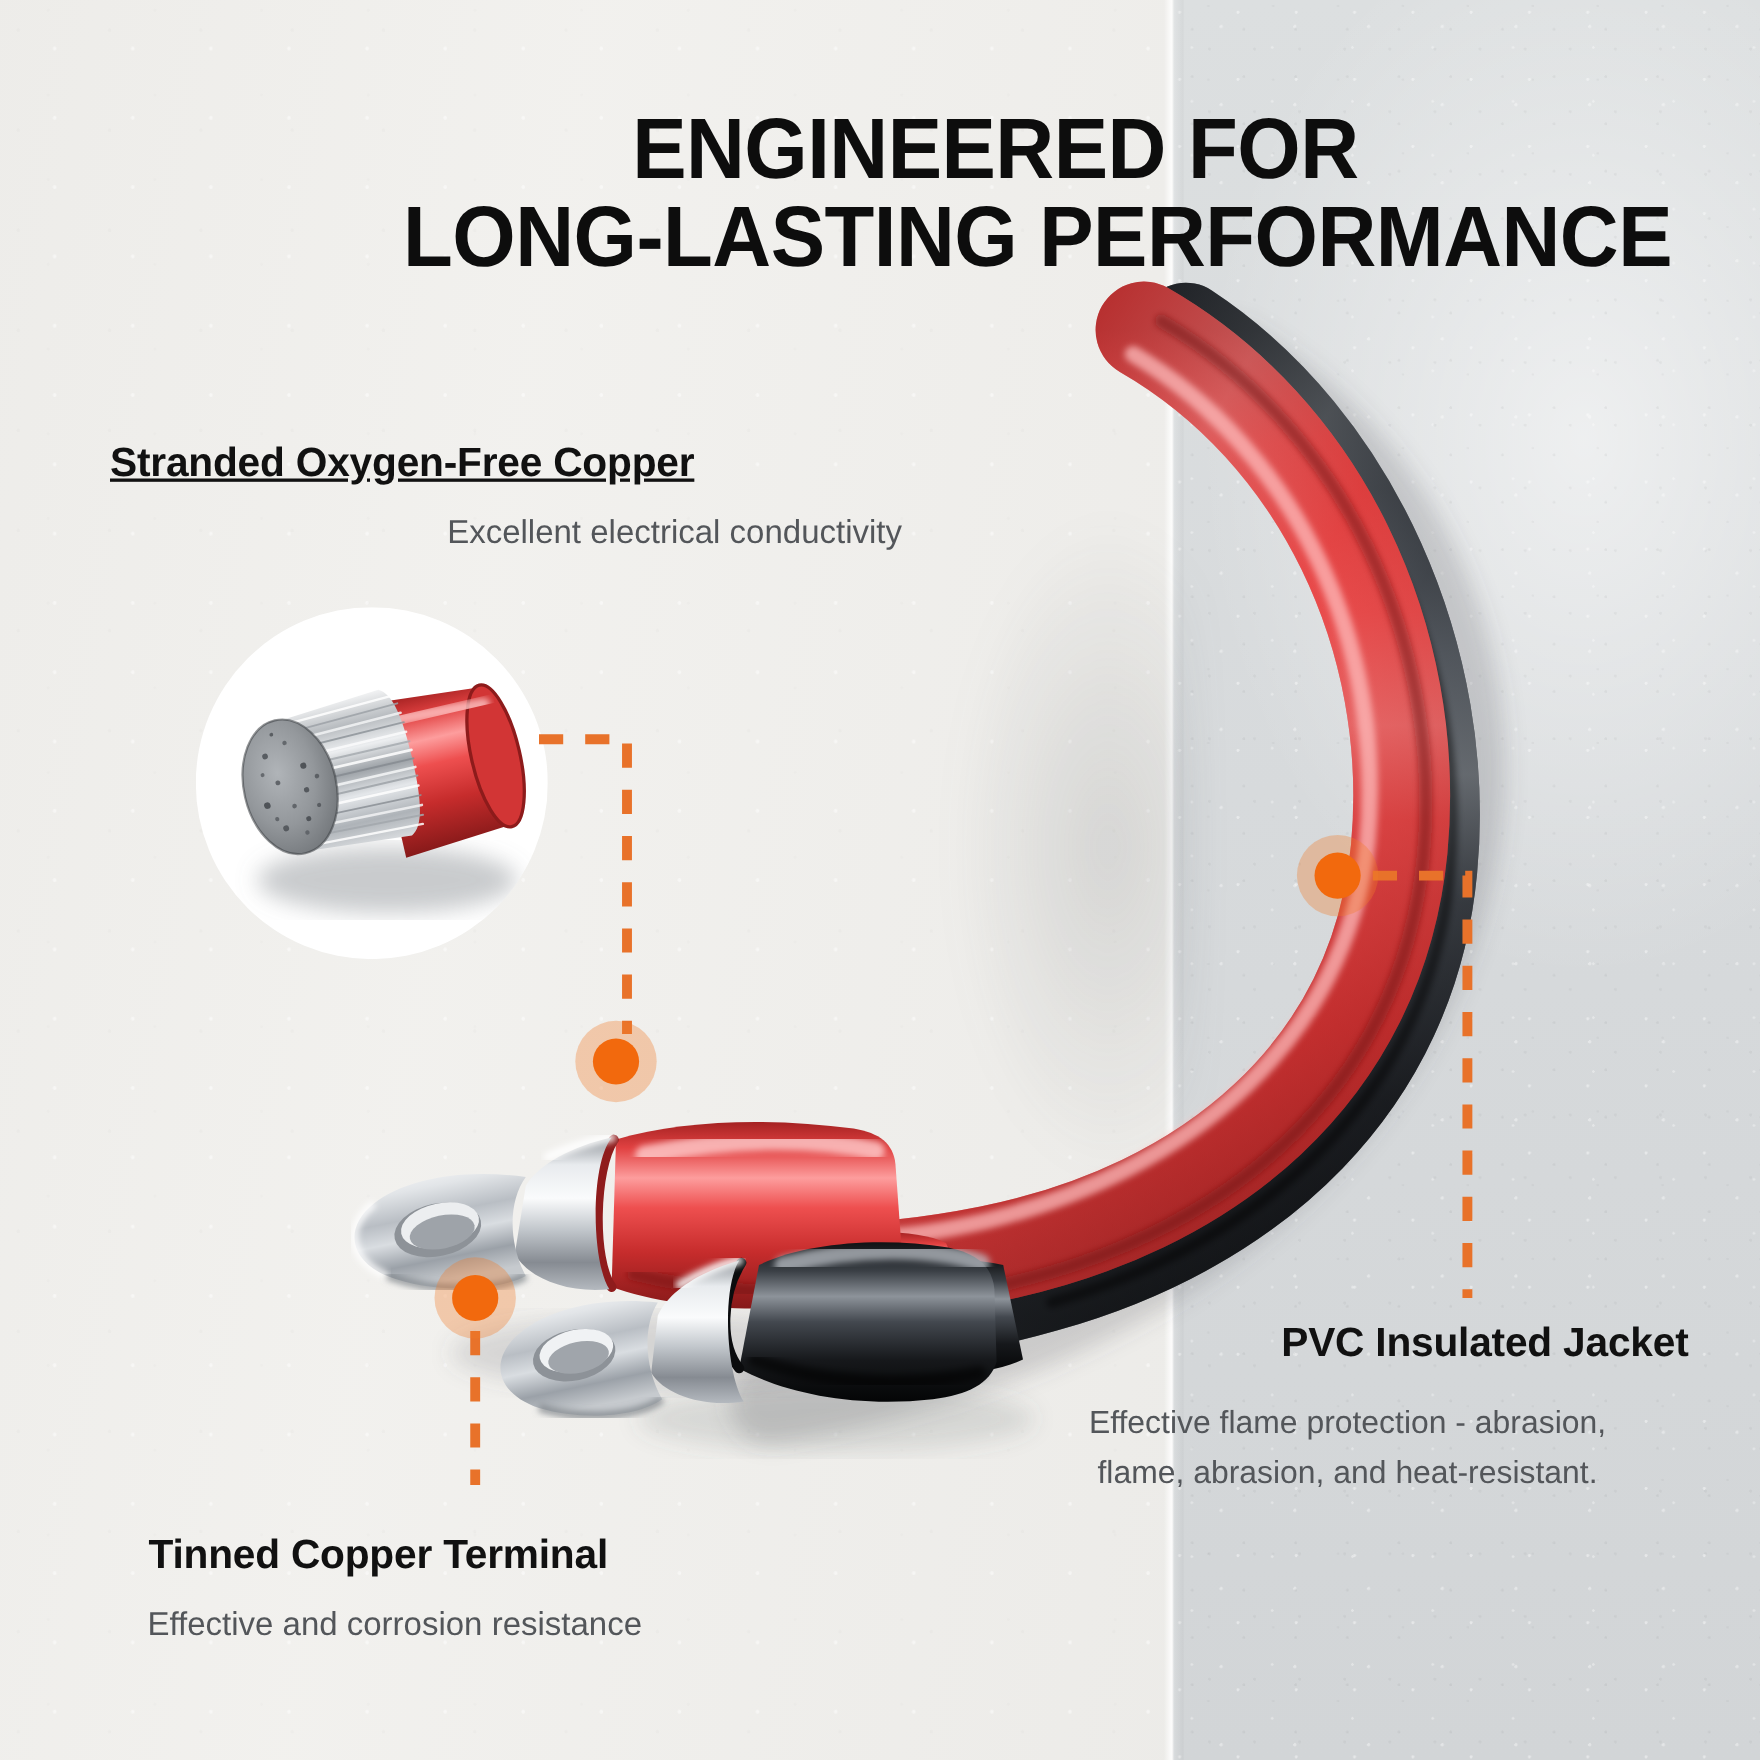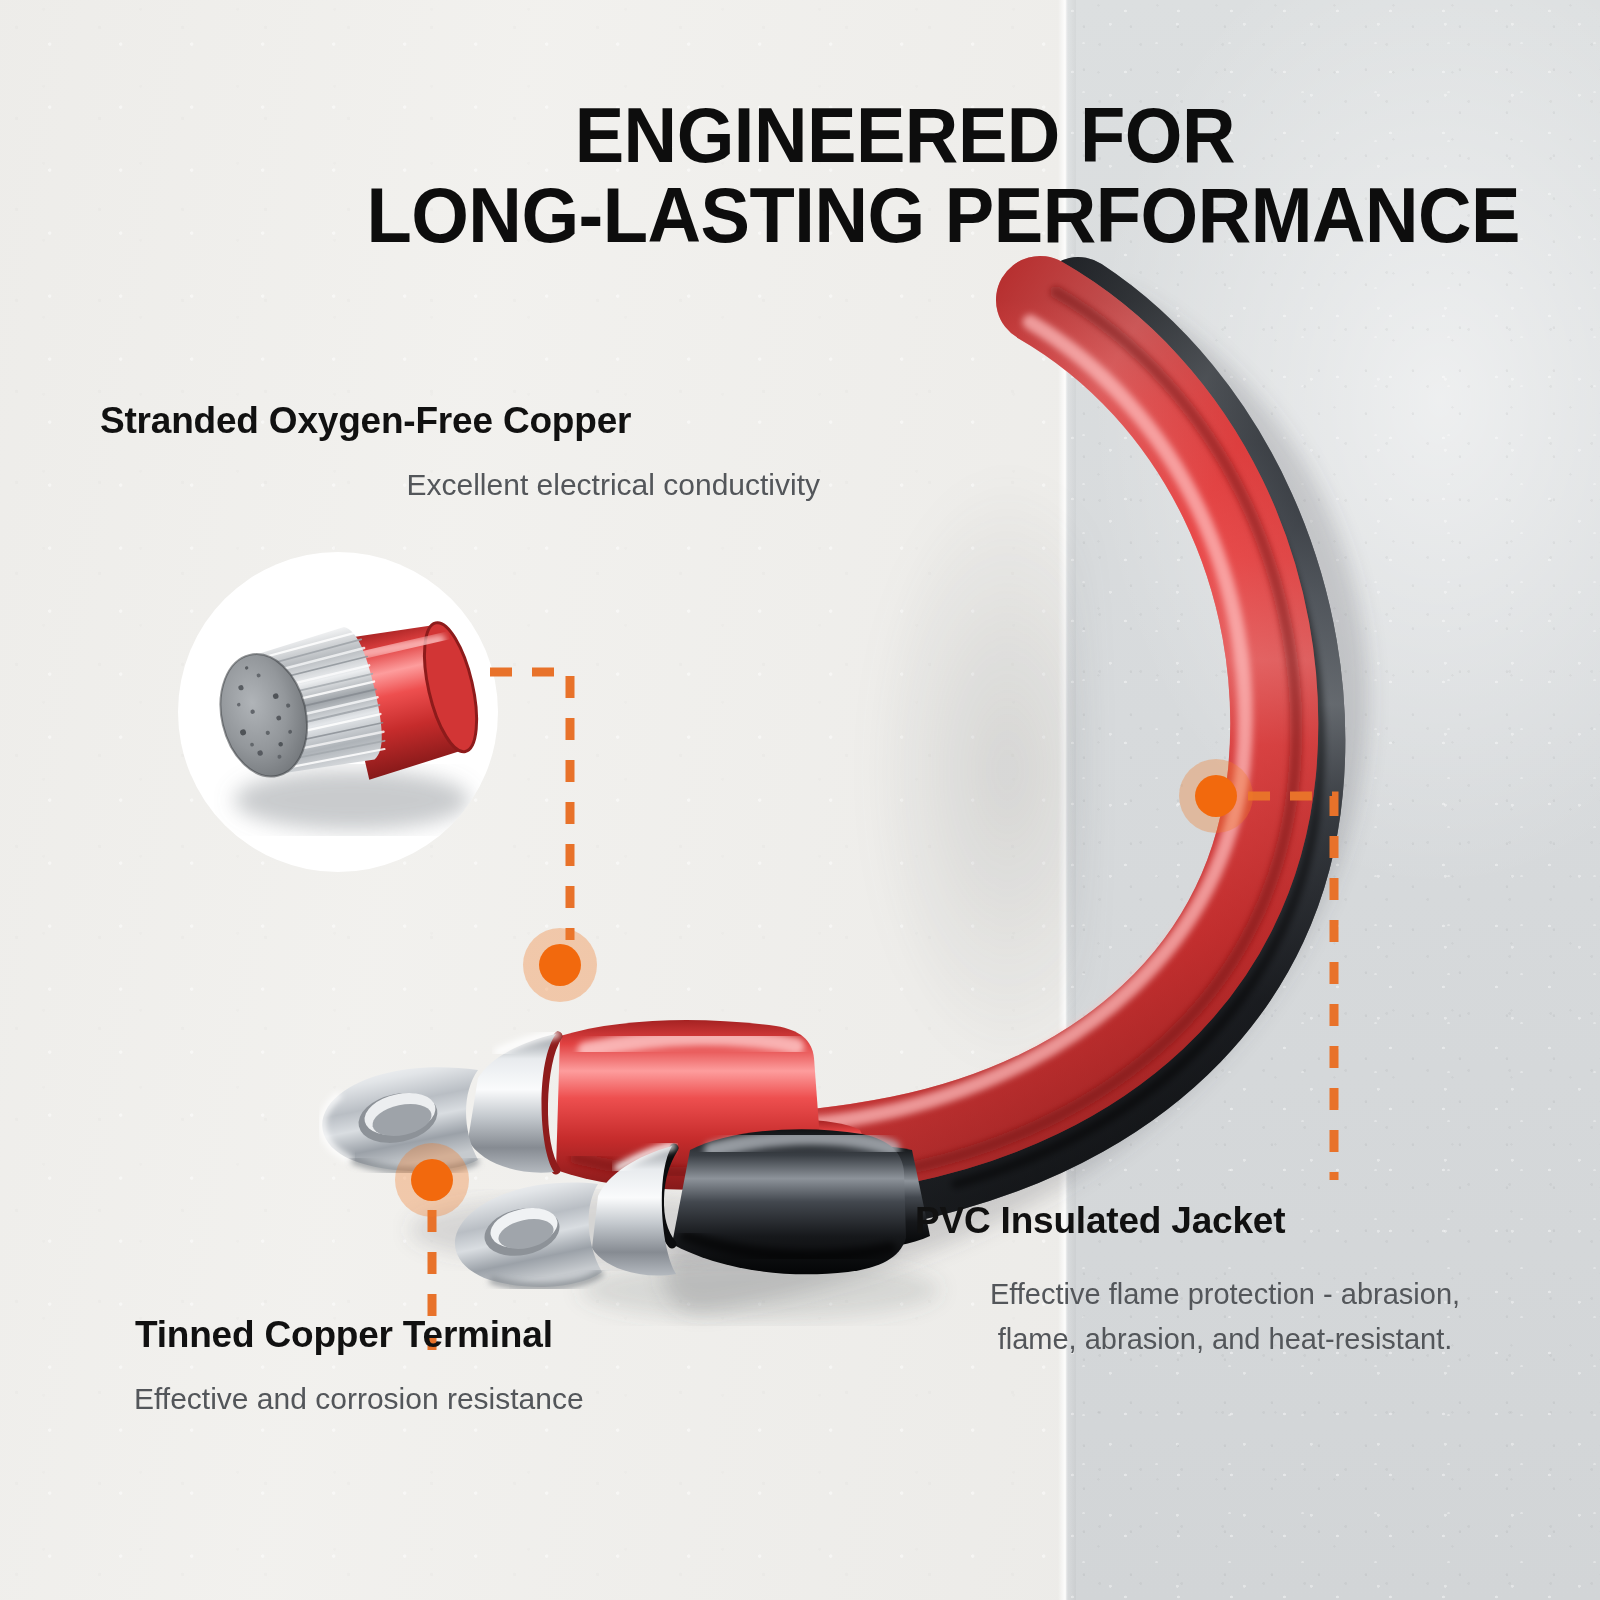--- a/index.html
+++ b/index.html
@@ -70,29 +70,29 @@
     transform-origin:right top;
   }
   .headline .l1{display:block;padding-right:300px;}
   .headline .l2{display:block;}
 
   
   .blk-title{font-weight:700;color:#111;letter-spacing:-0.2px;}
   .blk-sub{color:#53565a;font-weight:400;}
 
   #copper-block{position:absolute;left:100px;top:400px;width:720px;}
-  #copper-block .blk-title{font-size:37px;}
+  #copper-block .blk-title{font-size:37px;text-decoration:underline;}
   #copper-block .blk-sub{font-size:30px;margin-top:26px;margin-left:72px;text-align:right;}
 
-  #terminal-block{position:absolute;left:135px;top:1314px;width:660px;text-align:left;}
+  #terminal-block{position:absolute;left:135px;top:1392px;width:660px;text-align:left;}
   #terminal-block .blk-title{font-size:37px;}
   #terminal-block .blk-sub{font-size:30px;margin-top:26px;margin-left:-1px;}
 
   #pvc-block{position:absolute;left:915px;top:1200px;width:620px;}
-  #pvc-block .blk-title{font-size:37px;text-align:left;}
+  #pvc-block .blk-title{font-size:37px;text-align:right;}
   #pvc-block .blk-sub{font-size:29px;margin-top:30px;line-height:1.55;text-align:center;}
 
   
   #copper-inset{
     position:absolute;left:178px;top:552px;width:320px;height:320px;
     border-radius:50%;
     background:#fff;
     overflow:hidden;
   }
 

